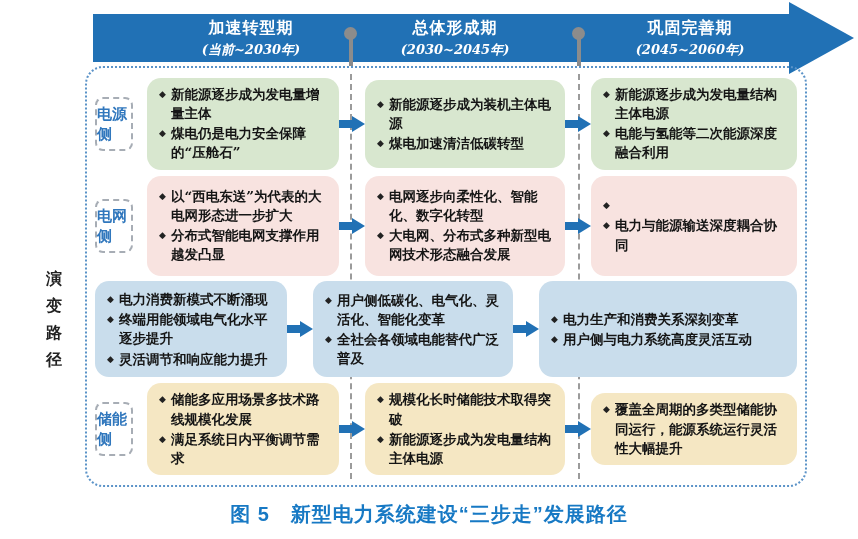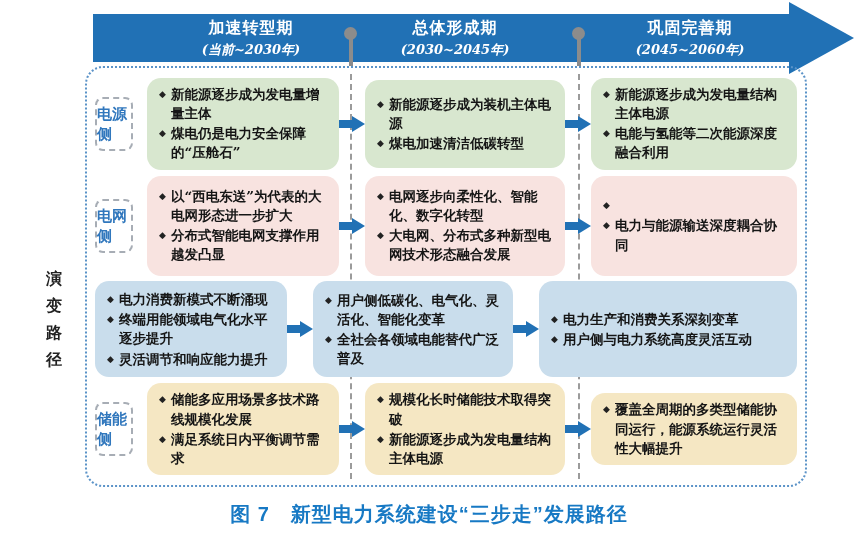--- a/index.html
+++ b/index.html
@@ -245,14 +245,14 @@
         </div>
       <div class="cell c3" style="background: rgb(245, 231, 195);">
         <div class="item">
             <span class="bullet">◆</span>
             <span class="txt">覆盖全周期的多类型储能协同运行，能源系统运行灵活性大幅提升</span>
           </div>
       </div>
     </div>
   </div>
 
-  <div class="caption">图 7　新型电力系统建设“三步走”发展路径</div>
+  <div class="caption">图 5　新型电力系统建设“三步走”发展路径</div>
 </div>
 
 </body></html>

